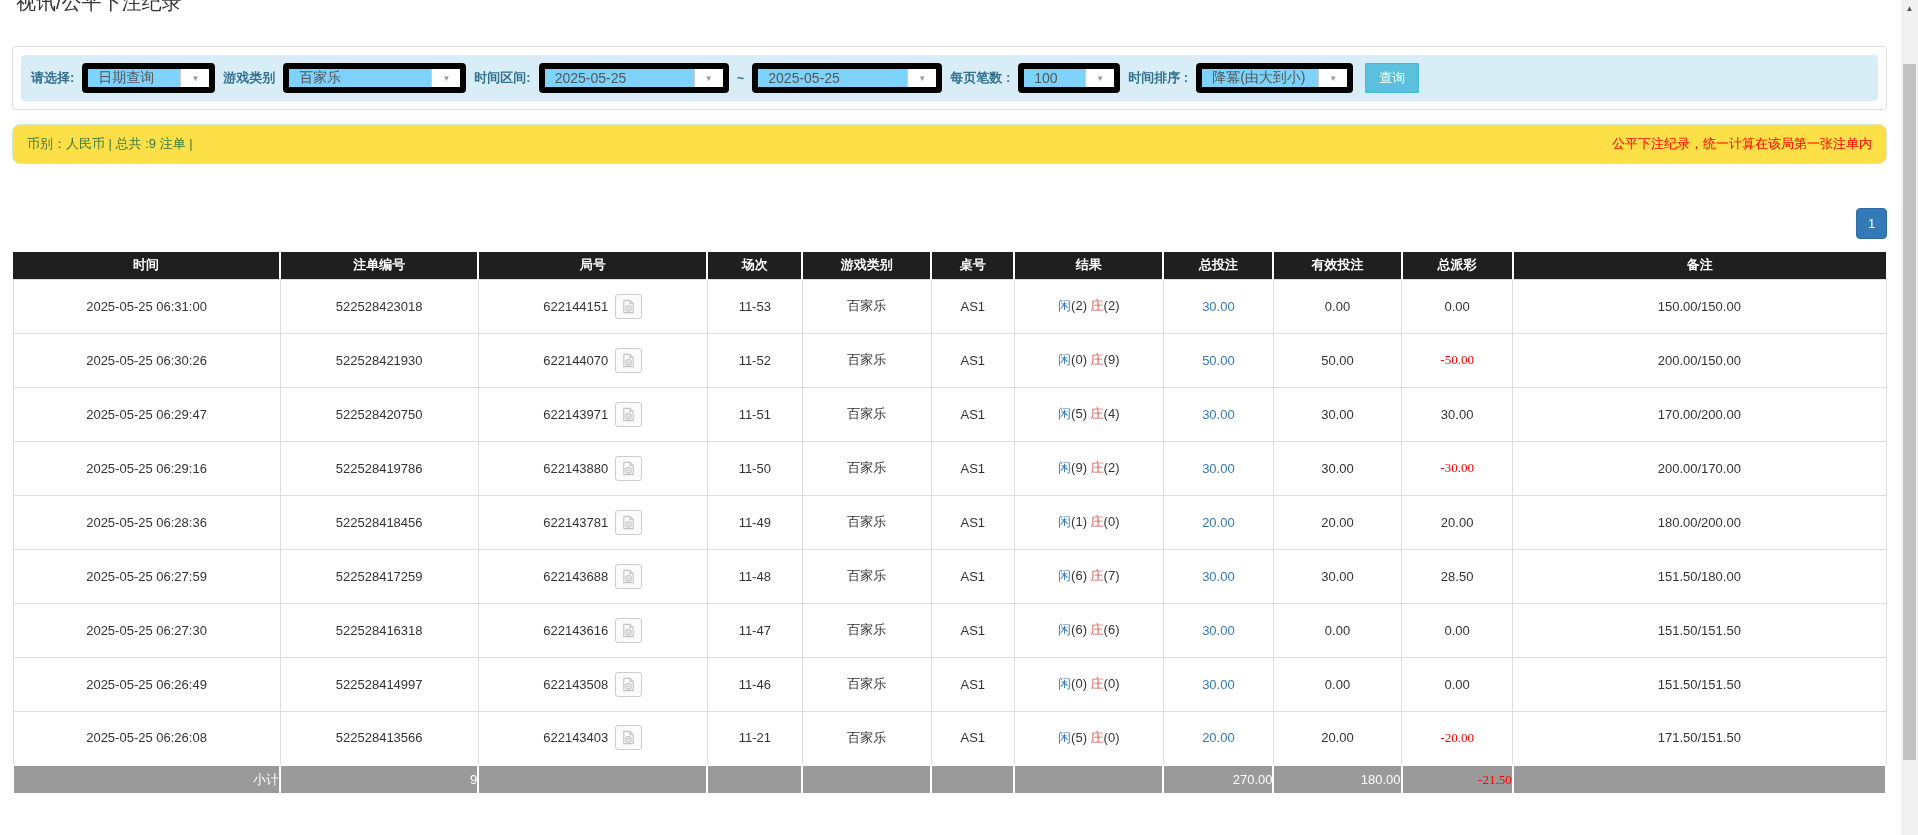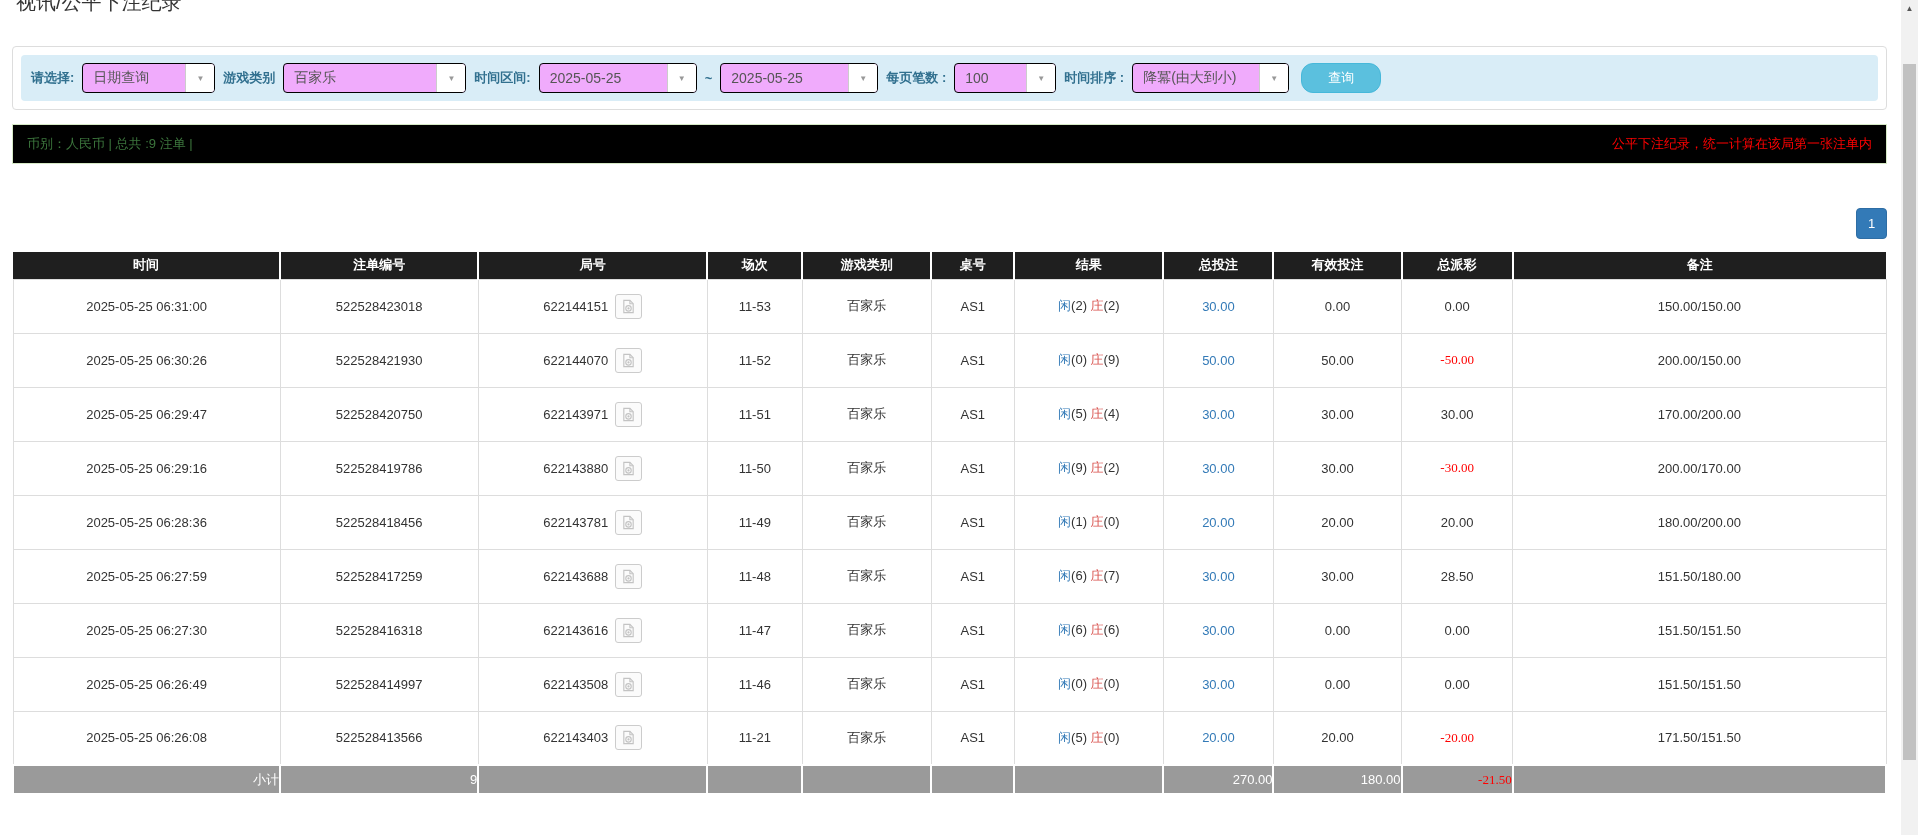--- a/index.html
+++ b/index.html
@@ -7,28 +7,28 @@
     font-family:"Liberation Sans","DejaVu Sans",sans-serif; font-size:13px; color:#333; }
   .content { padding:0 31px 0 12px; }
 
   .page-title { margin:-11px 0 0 4px; font-size:20px; color:#333; white-space:nowrap; }
 
   
   .filter-panel { margin-top:30px; border:1px solid #ddd; border-radius:4px; background:#fff; padding:8px; }
   .filter-bar { background:#d9edf7; border-radius:4px; padding:8px 10px; display:flex; align-items:center; gap:8px; }
   .flabel { color:#31708f; font-weight:bold; font-size:13px; white-space:nowrap; }
   .tilde { color:#31708f; font-weight:bold; }
-  .combo { display:inline-flex; align-items:stretch; background:#f0abfc; border:1px solid #000000; border-radius:4px; height:30px; overflow:hidden; flex:none; }
+  .combo { display:inline-flex; align-items:stretch; background:#7dd3fc; border:6px solid #000000; border-radius:4px; height:30px; overflow:hidden; flex:none; }
   .combo .val { display:flex; align-items:center; padding:0 10px; font-size:14px; color:#555; flex:1 1 auto; white-space:nowrap; }
   .combo .caret { width:29px; flex:none; border-left:1px solid #ccc; display:flex; align-items:center; justify-content:center; color:#999; font-size:8px; background:#fff; }
-  .w-select{width:133px}.w-game{width:183px}.w-date{width:158px}.w-size{width:102px}.w-sort{width:157px}
-  .btn-search { margin-left:4px; height:30px; padding:0 26px; background:#5bc0de; border:1px solid #46b8da; border-radius:12px; color:#fff; font-size:13px; cursor:pointer; }
+  .w-select{width:133px}.w-game{width:183px}.w-date{width:190px}.w-size{width:102px}.w-sort{width:157px}
+  .btn-search { margin-left:4px; height:30px; padding:0 13px; background:#5bc0de; border:1px solid #46b8da; border-radius:1px; color:#fff; font-size:13px; cursor:pointer; }
 
   
-  .summary-bar { margin-top:14px; background:#000000; border:1px solid #d6e9c6; border-radius:0; padding:10px 14px; display:flex; justify-content:space-between; align-items:center; color:#3c763d; font-size:13px; }
+  .summary-bar { margin-top:14px; background:#fde047; border:1px solid #d6e9c6; border-radius:8px; padding:10px 14px; display:flex; justify-content:space-between; align-items:center; color:#3c763d; font-size:13px; }
   .summary-bar .notice { color:#ff0000; }
 
   
   .pagination-row { margin-top:44px; display:flex; justify-content:flex-end; }
   .page-btn { width:31px; height:31px; background:#337ab7; border:1px solid #2e6da4; border-radius:4px; color:#fff; font-size:13px; cursor:pointer; }
 
   
   .table-wrap { margin-top:13px; }
   table { width:100%; border-collapse:collapse; table-layout:fixed; }
   thead th { background:#1f1f1f; color:#fff; font-size:13px; font-weight:bold; height:27px; border-right:2px solid #fff; }

